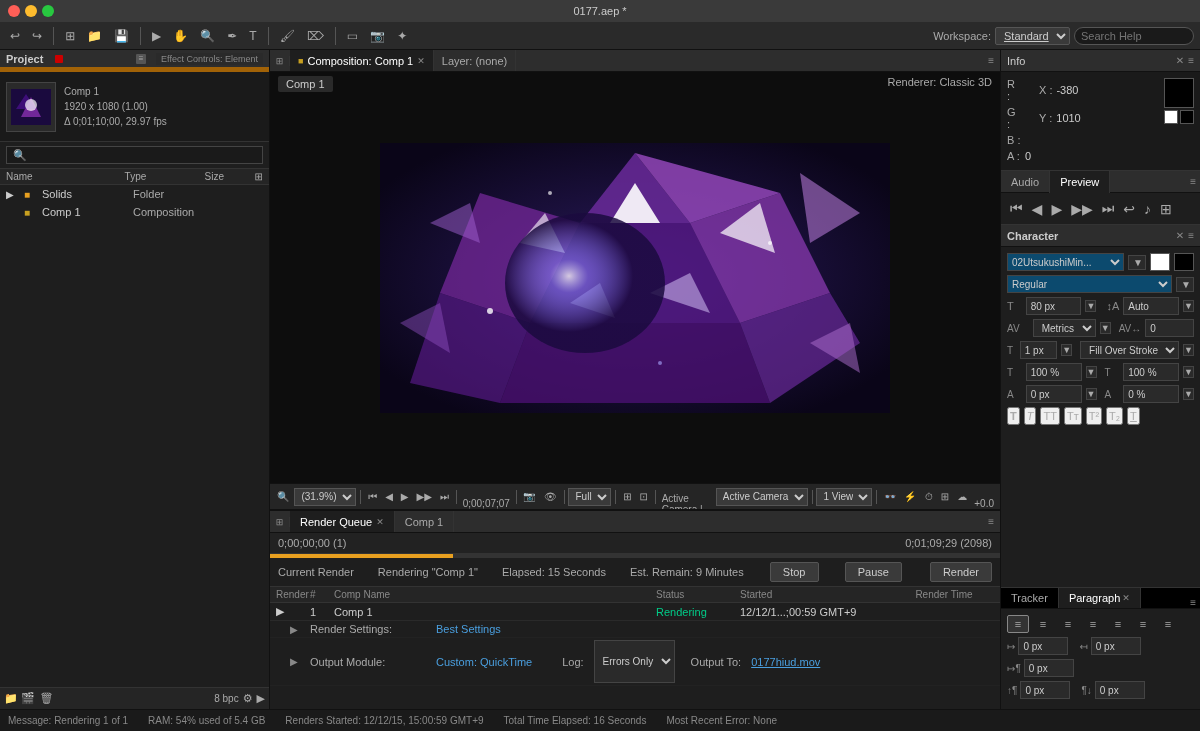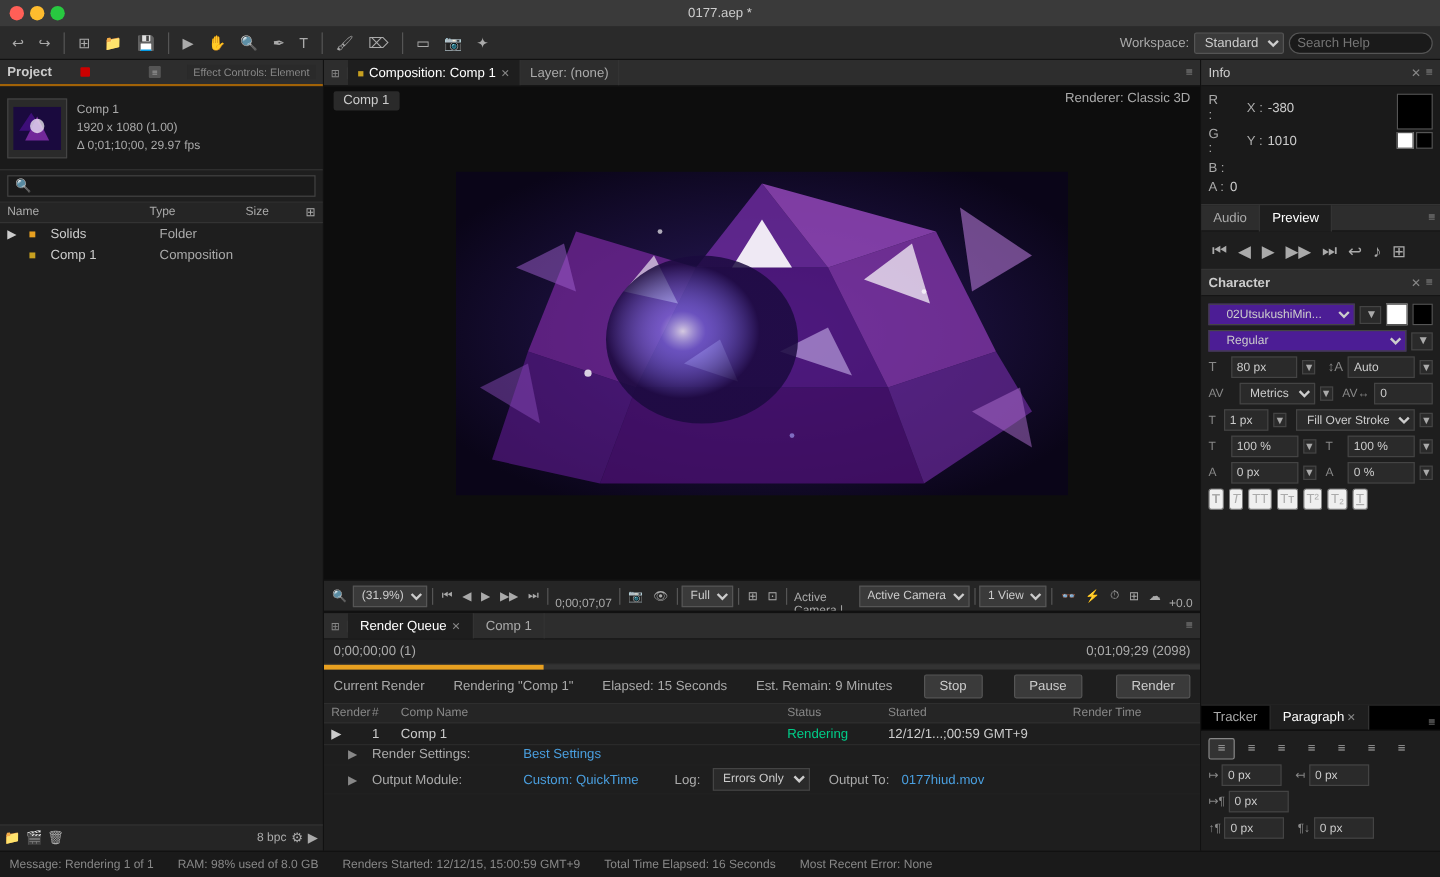--- a/index.html
+++ b/index.html
@@ -59,21 +59,21 @@
       padding: 2px 4px;
       font-size: 12px;
       border-radius: 2px;
     }
     .toolbar-separator {
       width: 1px; height: 18px; background: #555; margin: 0 3px;
     }
     .workspace-label { color: #aaa; font-size: 11px; margin-left: auto; }
     .workspace-select {
       background: #3a3a3a; border: 1px solid #555; color: #ccc;
-      font-size: 11px; padding: 1px 4px; border-radius: 2px;
+      font-size: 11px; padding: 1px 4px; border-radius: 2px; text-decoration: underline;
     }
     .search-box {
       background: #1a1a1a; border: 1px solid #555; color: #ccc;
       font-size: 11px; padding: 2px 6px; border-radius: 10px; width: 120px;
     }
 
     
     .main-content {
       display: flex;
       flex: 1;
@@ -88,22 +88,22 @@
       display: flex;
       flex-direction: column;
       flex-shrink: 0;
     }
     .panel-header {
       background: #2d2d2d;
       height: 22px;
       display: flex;
       align-items: center;
       padding: 0 6px;
-      border-bottom: 2px solid #a16207;
-      gap: 18px;
+      border-bottom: 5px solid #a16207;
+      gap: 6px;
     }
     .panel-title { font-size: 11px; color: #ccc; font-weight: bold; }
     .panel-close-btn {
       width: 10px; height: 10px; border-radius: 1px;
       background: #555; cursor: pointer; margin-left: auto;
       display: flex; align-items: center; justify-content: center;
       font-size: 8px; color: #aaa;
     }
 
     
@@ -316,21 +316,21 @@
       background: #252525;
       border-bottom: 1px solid #333;
       gap: 4px;
     }
     .rt-col { font-size: 10px; color: #888; }
     .rt-col-name { width: 30px; }
     .rt-col-num { width: 20px; }
     .rt-col-comp { flex: 1; }
     .rt-col-status { width: 80px; }
     .rt-col-started { width: 150px; }
-    .rt-col-rendertime { width: 100px; }
+    .rt-col-rendertime { width: 100px; text-align: center; }
 
     .render-table-row {
       display: flex;
       align-items: center;
       padding: 2px 6px;
       background: #1e1e1e;
       border-bottom: 1px solid #2a2a2a;
       gap: 4px;
     }
     .rt-cell { font-size: 11px; color: #ccc; }
@@ -438,22 +438,22 @@
       background: #1e1e1e;
       flex: 1;
     }
     .char-row {
       display: flex;
       align-items: center;
       margin-bottom: 4px;
       gap: 4px;
     }
     .char-font-select {
-      flex: 1; background: #4c1d95; border: 1px solid #444;
-      color: #ccc; font-size: 10px; padding: 1px 10px; height: 18px;
+      flex: 1; background: #0c4a6e; border: 1px solid #444;
+      color: #ccc; font-size: 10px; padding: 1px 0; height: 18px;
     }
     .char-value-box {
       background: #2a2a2a; border: 1px solid #444;
       color: #ccc; font-size: 10px; padding: 1px 4px;
       width: 60px; height: 18px; display: flex; align-items: center;
     }
     .char-color-swatch {
       width: 20px; height: 18px; background: #fff; border: 1px solid #555; cursor: pointer;
     }
     .char-metric-select {
@@ -804,25 +804,25 @@
       <div class="render-settings-row">
         <span style="font-size:10px;color:#888;width:14px;">▶</span>
         <span class="rs-label">Render Settings:</span>
         <span class="rs-value">Best Settings</span>
       </div>
       <div class="render-settings-row">
         <span style="font-size:10px;color:#888;width:14px;">▶</span>
         <span class="rs-label">Output Module:</span>
         <span class="rs-value">Custom: QuickTime</span>
         <span style="font-size:11px;color:#aaa;margin-left:24px;">Log:</span>
-        <select style="background:#2a2a2a;border:1px solid #444;color:#ccc;font-size:10px;padding:2px 4px;margin-left:4px;">
+        <select style="background:#2a2a2a;border:1px solid #444;color:#ccc;font-size:10px;padding:14px 4px;margin-left:4px;">
           <option>Errors Only</option>
         </select>
         <span style="font-size:11px;color:#aaa;margin-left:10px;">Output To:</span>
-        <span class="rs-value" style="margin-left:4px;">0177hiud.mov</span>
+        <span class="rs-value" style="margin-left:4px;text-decoration:underline;">0177hiud.mov</span>
       </div>
     </div>
   </div>
 
   <div class="panel-right">
 
     <div class="info-panel">
       <div class="info-panel-header">
         <span>Info</span>
         <div style="margin-left:auto;display:flex;gap:4px;">
@@ -1014,17 +1014,17 @@
           <span style="font-size:10px;color:#888;margin-left:8px;">¶↓</span>
           <input class="para-input" type="text" value="0 px" style="">
         </div>
       </div>
     </div>
   </div>
 </div>
 
 <div class="status-bar">
   <span class="status-item">Message: Rendering 1 of 1</span>
-  <span class="status-item">RAM: 98% used of 8.0 GB</span>
+  <span class="status-item">RAM: 54% used of 5.4 GB</span>
   <span class="status-item">Renders Started: 12/12/15, 15:00:59 GMT+9</span>
   <span class="status-item">Total Time Elapsed: 16 Seconds</span>
   <span class="status-item">Most Recent Error: None</span>
 </div>
 
 </body></html>

